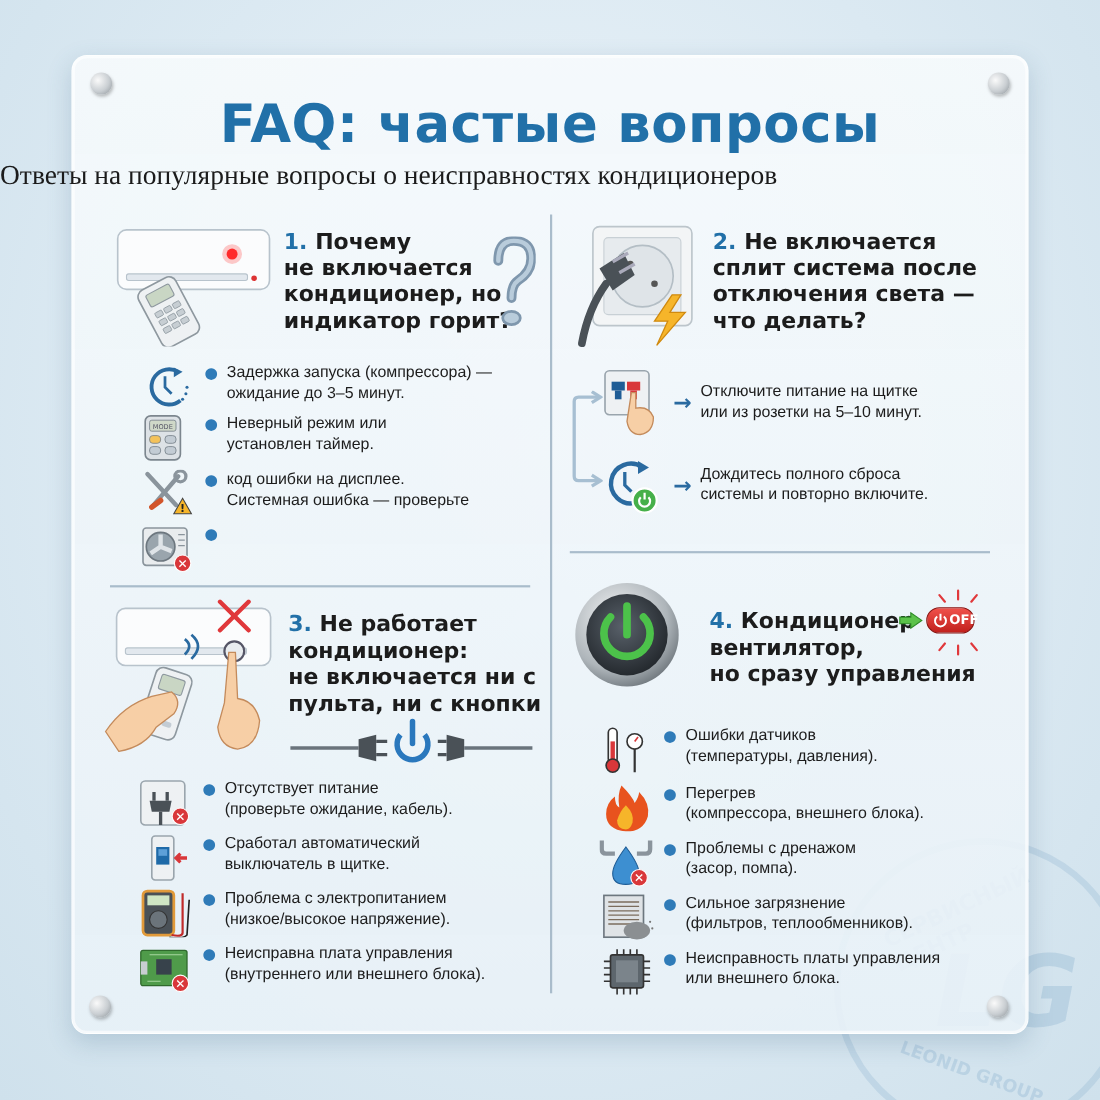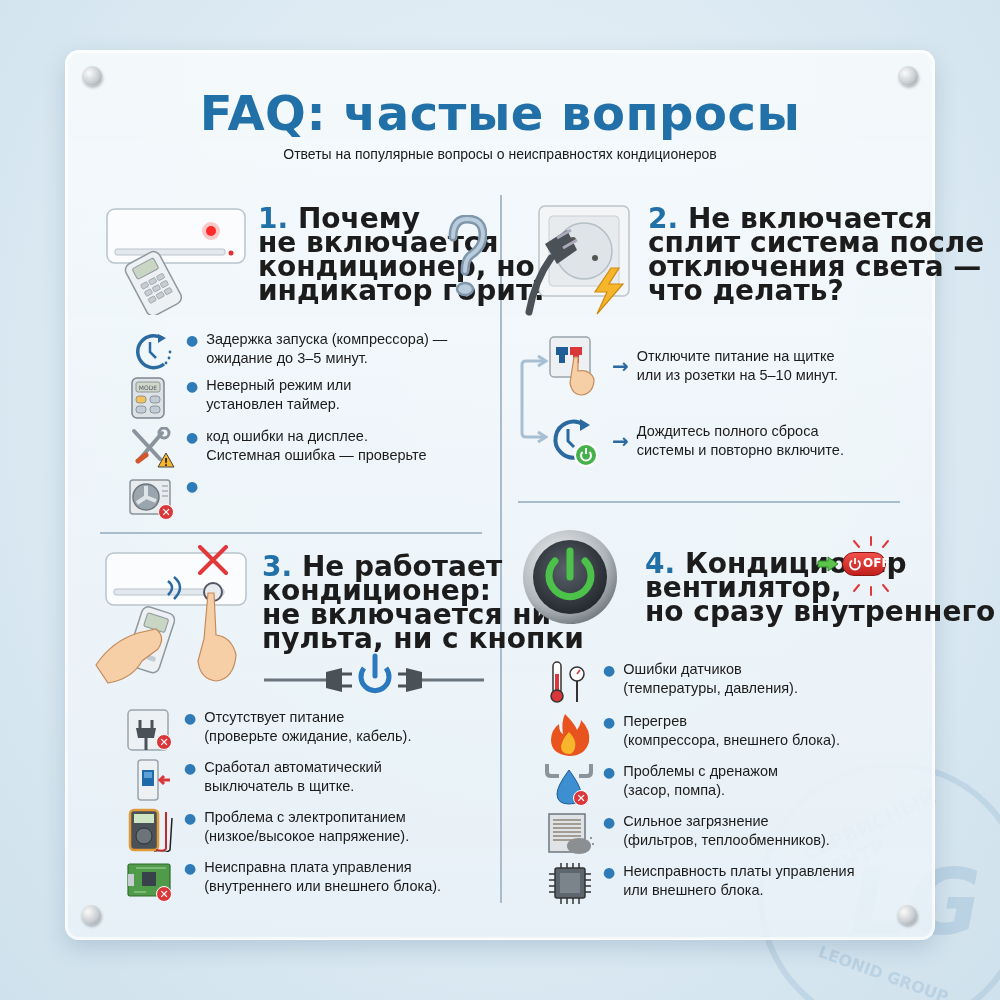--- a/index.html
+++ b/index.html
@@ -19,28 +19,28 @@
   .screw {
     position: absolute; width: 20px; height: 20px; border-radius: 50%;
     background: radial-gradient(circle at 35% 35%, #fafafa 0%, #c9ced2 55%, #8b9297 100%);
     box-shadow: 1px 2px 3px rgba(0,0,0,0.25);
   }
   .title {
     position: absolute; left: 0; width: 1000px; top: 85px; text-align: center;
     font-size: 48px; font-weight: bold; color: #2170a8; letter-spacing: 0.5px;
   }
   .subtitle {
-    position: absolute; left: 0; width: 1000px; top: 146px; text-align: center;
-    font-size: 14px; color: #1b1b1b; font-family: Liberation Sans, sans-serif;
+    position: absolute; left: 0; width: 1000px; top: 146px; 
+    font-size: 25px; color: #1b1b1b; font-family: Liberation Serif, serif;
   }
   .vdiv { position: absolute; left: 500px; width: 1.5px; background: #a9bccb; }
   .hdiv { position: absolute; height: 1.5px; background: #a9bccb; }
 
   .qhead {
-    position: absolute; font-size: 28px; font-weight: bold; color: #1c1c1c; line-height: 24px;
+    position: absolute; font-size: 20px; font-weight: bold; color: #1c1c1c; line-height: 24px;
   }
   .qhead .num { color: #2170a8; }
   .item {
     position: absolute; display: flex; align-items: flex-start;
   }
   .item .ico { width: 52px; height: 44px; flex: none; position: relative; margin-right: 6px; }
   .item .bullet { color: #2f7bb8; font-size: 14px; margin-right: 8px; margin-top: 2px; }
   .item .txt { font-size: 14.5px; line-height: 19px; color: #1c1c1c; font-family: "Liberation Sans", sans-serif; }
   .step { position: absolute; display: flex; align-items: center; }
   .step .arrow { color: #2a6aa0; font-size: 20px; font-weight: bold; margin-right: 8px; }
@@ -345,21 +345,21 @@
         </radialGradient>
     </defs>
     <circle cx="50" cy="50" r="47" fill="url(#rim)"></circle>
     <circle cx="50" cy="50" r="37" fill="url(#face)"></circle>
     <path d="M35 34 A21 21 0 1 0 65 34" fill="none" stroke="#4cc24a" stroke-width="7" stroke-linecap="round"></path>
     <line x1="50" y1="24" x2="50" y2="50" stroke="#4cc24a" stroke-width="7" stroke-linecap="round"></line>
   </svg>
   <div class="qhead" style="left:645px;top:552px;">
     <div><span class="num">4.</span> <span>Кондиционер</span></div>
     <div>вентилятор,</div>
-    <div>но сразу внутреннего</div>
+    <div>но сразу управления</div>
   </div>
   <svg style="position:absolute;left:816px;top:556px;" width="24" height="16" viewBox="0 0 24 16">
       <path d="M2 5 L12 5 L12 1 L22 8 L12 15 L12 11 L2 11 Z" fill="#5bc24a" stroke="#2d8a26" stroke-width="1"></path>
     </svg>
   <div style="position:absolute;left:842px;top:552px;width:44px;height:24px;border-radius:12px;background:linear-gradient(#f0514b,#c1201c);border:1.5px solid #8a1412;color:#fff;font-size:12px;font-weight:bold;line-height:21px;padding-left:20px;">
     <svg style="position:absolute;left:5px;top:4px;" width="14" height="14" viewBox="0 0 14 14">
         <path d="M4 3.5 A5 5 0 1 0 10 3.5" fill="none" stroke="#fff" stroke-width="1.8"></path>
         <line x1="7" y1="1" x2="7" y2="7" stroke="#fff" stroke-width="1.8"></line>
       </svg>
     <span>OFF</span>

